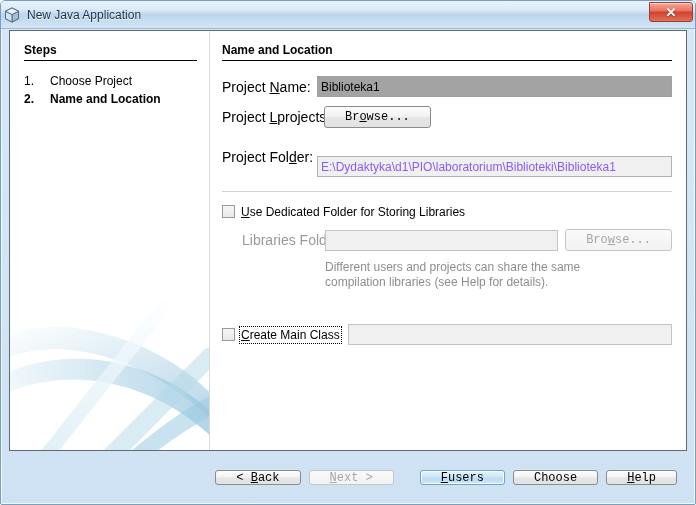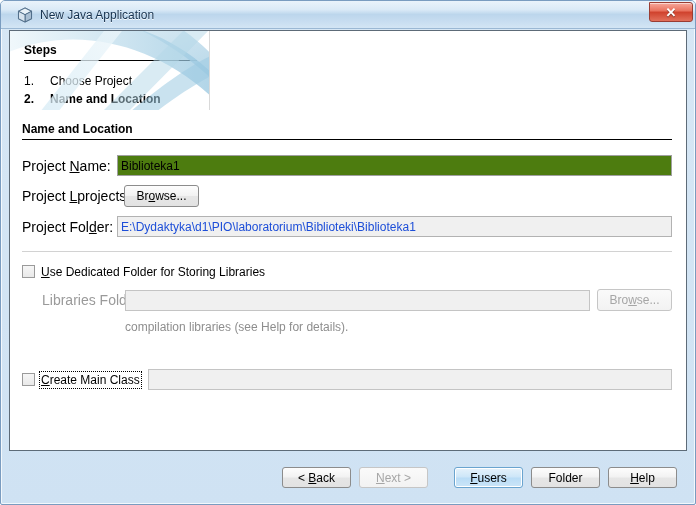--- a/index.html
+++ b/index.html
@@ -27,21 +27,21 @@
     box-shadow: inset 0 0 0 1px rgba(255,255,255,0.75);
     pointer-events: none;
   }
 
   
   .titlebar {
     position: absolute; top: 0; left: 0; right: 0; height: 28px;
     background: linear-gradient(to bottom,
         #eaf3fb 0%, #dbeaf7 32%, #bcd6ec 50%, #c6dcf0 72%, #d3e5f4 100%);
     display: flex; align-items: center;
-    padding-left: 15px;
+    padding-left: 2px;
     border-bottom: 1px solid #9bb8d4;
   }
   .title-icon {
     width: 18px; height: 18px; margin-right: 6px;
     position: relative; flex: none;
   }
   .title-text {
     font-size: 12px; color: #15314e;
     text-shadow: 0 1px 0 rgba(255,255,255,0.9);
     white-space: nowrap;
@@ -63,21 +63,20 @@
   }
 
   
   .content {
     position: absolute;
     top: 29px; left: 8px; right: 8px; bottom: 53px;
     background: #ffffff;
     border: 1px solid #5d6b78;
     display: flex;
     overflow: hidden;
-    flex-direction: column;
   }
 
   
   .steps-pane {
     position: relative;
     width: 200px; flex: none;
     background: #ffffff;
     border-right: 1px solid #d9d9d9;
     padding: 12px 12px 0 14px;
     overflow: hidden;
@@ -116,40 +115,40 @@
     width: 95px; flex: none; font-size: 14px; color: #000;
     white-space: nowrap;
   }
   .field-label.disabled { color: #9a9a9a; }
   .field-label.indent { width: 103px; padding-left: 20px; }
   u { text-decoration: underline; }
 
   .tinput {
     height: 21px; flex: 1;
     border: 1px solid #a0a0a0;
-    background: #4d7c0f;
+    background: #a3a3a3;
     font-family: "Liberation Sans", sans-serif;
     font-size: 12px; color: #000;
     padding: 0 3px;
     outline: none;
     min-width: 0;
   }
-  .tinput.readonly { background: #f0f0f0; color: #1d4ed8; border-color: #b2b2b2; }
+  .tinput.readonly { background: #f0f0f0; color: #8b5cf6; border-color: #b2b2b2; margin-top: 19px; }
   .tinput.disabled { background: #f0f0f0; color: #9a9a9a; border-color: #c4c4c4; }
 
   .btn {
     height: 22px; min-width: 75px;
     margin-left: 7px; flex: none;
     border: 1px solid #8c8c8c;
     border-radius: 3px;
     background: linear-gradient(to bottom, #fdfdfd 0%, #f2f2f2 48%, #e6e6e6 52%, #e2e2e2 100%);
-    font-family: Liberation Sans, sans-serif;
+    font-family: Liberation Mono, monospace;
     font-size: 12px; color: #000;
     cursor: pointer;
-    padding: 0 8px;
+    padding: 0 20px;
   }
   .btn.disabled {
     color: #a6a6a6;
     border-color: #c6c6c6;
     background: linear-gradient(to bottom, #fafafa 0%, #f2f2f2 100%);
     cursor: default;
   }
   .btn.default {
     border-color: #6aa4cf;
     background: linear-gradient(to bottom, #e6f2fb 0%, #cde6f8 48%, #b9dcf6 52%, #cbe5f8 100%);
@@ -183,21 +182,21 @@
   .hint div { white-space: nowrap; }
 
   
   .buttonbar {
     position: absolute;
     left: 0; right: 0; bottom: 0; height: 53px;
     display: flex; align-items: center; justify-content: flex-end;
     padding-right: 18px;
     gap: 8px;
   }
-  .buttonbar .btn { min-width: 69px; height: 21px; margin-left: 0; }
+  .buttonbar .btn { min-width: 69px; height: 15px; margin-left: 0; }
   .gap { width: 10px; flex: none; }
 </style>
 </head>
 <body>
 
 <div class="window">
   <div class="frame-glow"></div>
 
   <div class="titlebar">
     <span class="title-icon">
@@ -276,33 +275,34 @@
         <span class="check-label"><u>U</u><span>se Dedicated Folder for Storing Libraries</span></span>
       </div>
 
       <div class="field-row">
         <span class="field-label disabled indent">Libraries Folder:</span>
         <input class="tinput disabled" type="text" disabled="" value="" style="">
         <button class="btn disabled"><span>Bro</span><u>w</u><span>se...</span></button>
       </div>
 
       <div class="hint">
+        <div>Different users and projects can share the same</div>
         <div>compilation libraries (see Help for details).</div>
       </div>
 
       <div class="field-row" style="margin-top:34px;justify-content:center;">
         <span class="cbox"></span>
         <span class="check-label focused" style="margin-right:8px;white-space:nowrap;"><u>C</u><span>reate Main Class</span></span>
         <input class="tinput disabled" type="text" disabled="" value="" style="">
       </div>
 
     </div>
   </div>
 
   <div class="buttonbar">
     <button class="btn"><span>&lt; </span><u>B</u><span>ack</span></button>
     <button class="btn disabled"><span></span><u>N</u><span>ext &gt;</span></button>
     <span class="gap"></span>
     <button class="btn default"><span></span><u>F</u><span>users</span></button>
-    <button class="btn"><span>Folder</span><u></u><span></span></button>
+    <button class="btn"><span>Choose</span><u></u><span></span></button>
     <button class="btn"><span></span><u>H</u><span>elp</span></button>
   </div>
 </div>
 
 </body></html>

